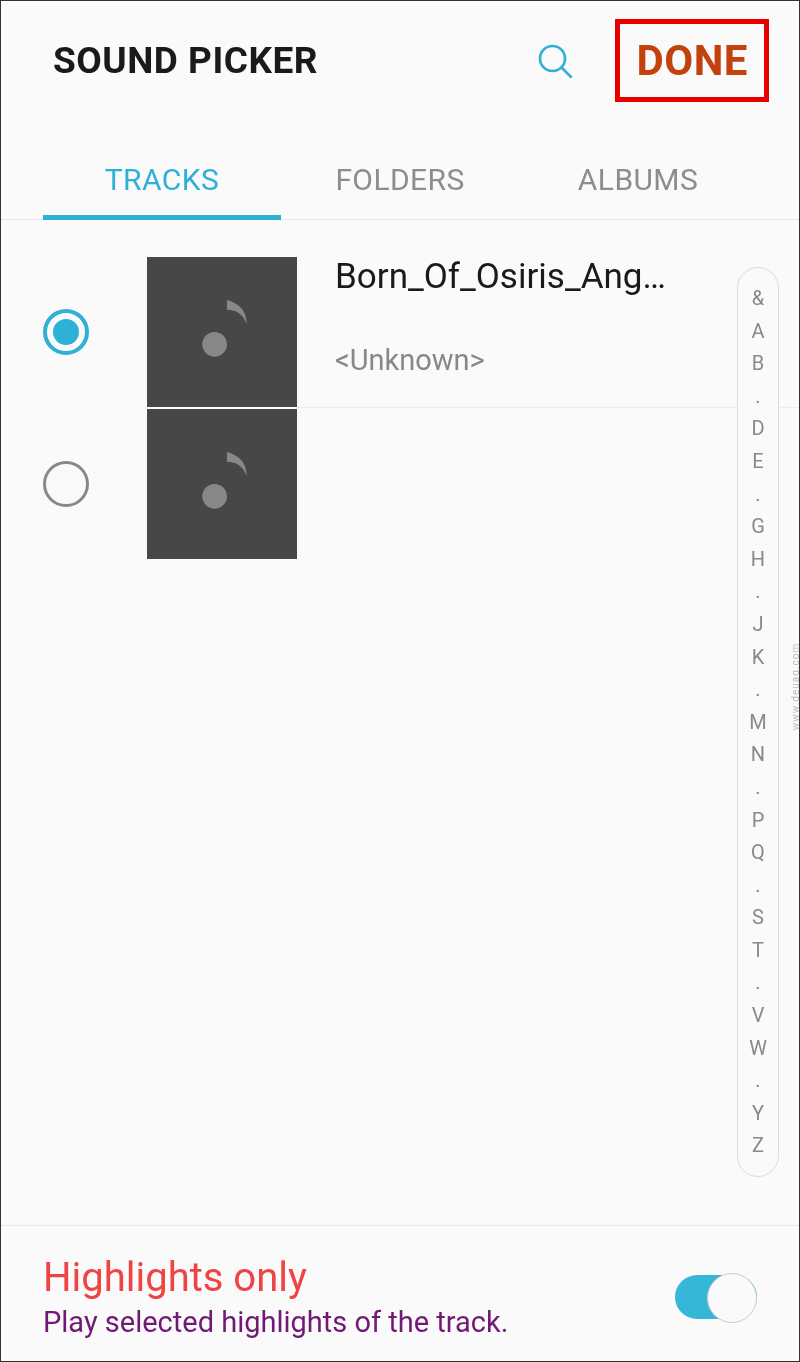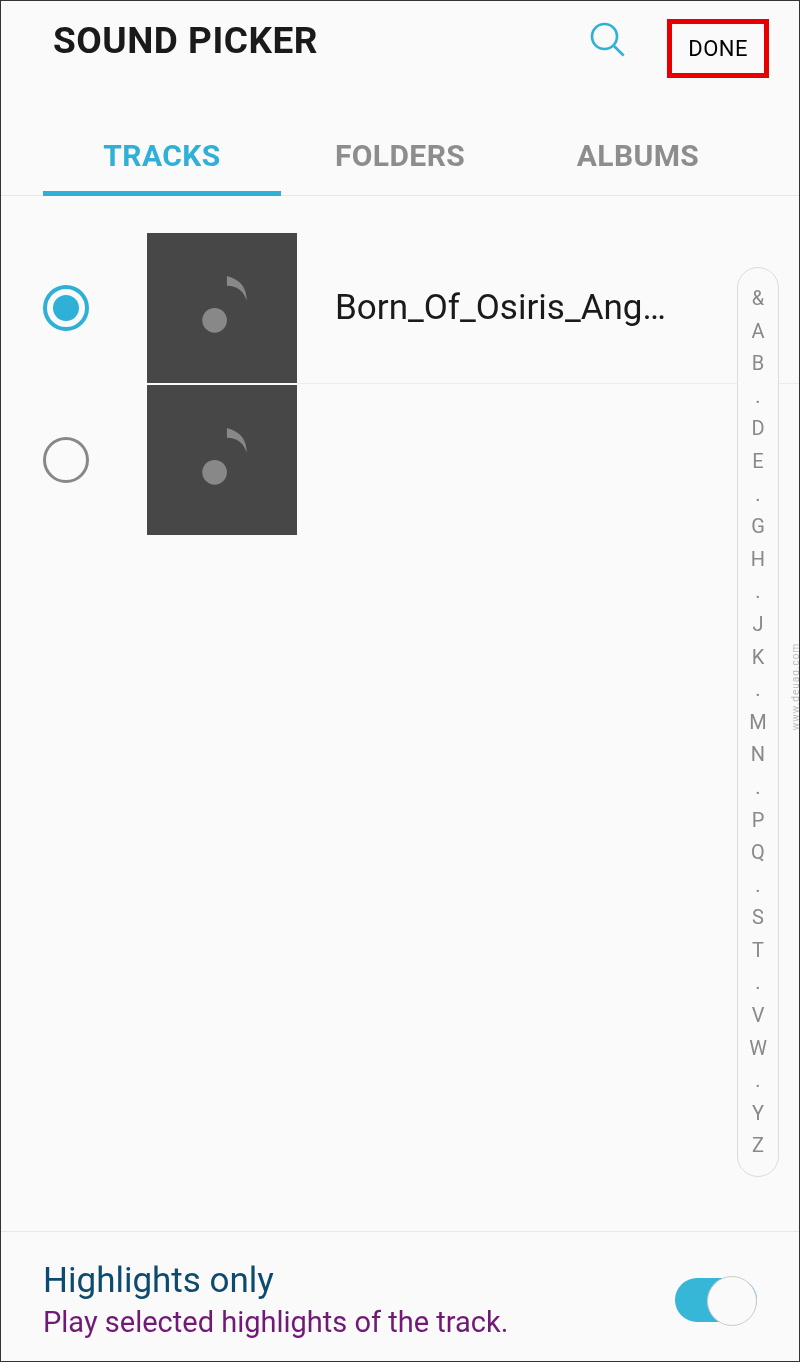--- a/index.html
+++ b/index.html
@@ -7,20 +7,21 @@
       width: 800px;
       height: 1362px;
       font-family: -apple-system, Roboto, "Segoe UI", Arial, sans-serif;
       background: #fafafa;
       border: 1px solid #333;
       position: relative;
       overflow: hidden;
     }
     .header {
       display: flex;
+      align-items: center;
       padding: 18px 30px 14px 52px;
       background: #fafafa;
     }
     .title {
       font-size: 37px;
       font-weight: 700;
       letter-spacing: 0.5px;
       color: #1a1a1a;
       flex: 1;
     }
@@ -28,37 +29,37 @@
       width: 40px;
       height: 40px;
       margin-right: 40px;
       color: #2eb0d7;
     }
     .done-wrapper {
       border: 5px solid #e80000;
       padding: 12px 16px;
     }
     .done {
-      font-size: 22px;
-      font-weight: 400;
-      color: #000000;
+      font-size: 42px;
+      font-weight: 700;
+      color: #c2410c;
       letter-spacing: 0.5px;
     }
     .tabs {
       display: flex;
       border-bottom: 1px solid #e7e7e7;
       padding: 0 42px;
       margin-top: 32px;
     }
     .tab {
       flex: 1;
       text-align: center;
       padding: 14px 0 22px 0;
       font-size: 30px;
-      font-weight: 700;
+      font-weight: 400;
       color: #8d8d8d;
       letter-spacing: 0.4px;
       position: relative;
     }
     .tab.active {
       color: #2eb0d7;
     }
     .tab.active::after {
       content: "";
       position: absolute;
@@ -108,21 +109,21 @@
     }
     .thumb svg { width: 60px; height: 74px; fill: #888; }
     .track-text {
       padding-left: 38px;
       flex: 1;
       min-width: 0;
       border-bottom: 1px solid #ececec;
       height: 100%;
       display: flex;
       flex-direction: column;
-      justify-content: center;
+      justify-content: flex-start;
       padding-right: 80px;
       gap: 40px;
     }
     .track-row:last-child .track-text { border-bottom: none; }
     .track-title {
       font-size: 35px;
       color: #1a1a1a;
       font-weight: 400;
       white-space: nowrap;
       overflow: hidden;
@@ -156,22 +157,22 @@
       position: absolute;
       left: 0; right: 0; bottom: 0;
       padding: 28px 42px 22px 42px;
       border-top: 1px solid #e8e8e8;
       display: flex;
       align-items: center;
       background: #fafafa;
     }
     .footer-text { flex: 1; }
     .footer-title {
-      font-size: 35px;
-      color: #0c4a6e;
+      font-size: 40px;
+      color: #ef4444;
     }
     .footer-sub {
       font-size: 29px;
       color: #701a75;
       margin-top: 4px;
     }
     .toggle {
       width: 82px;
       height: 44px;
       background: #37b7d8;
@@ -222,20 +223,21 @@
 <div class="list">
   <div class="track-row">
     <div class="radio checked"></div>
     <div class="thumb">
       <svg viewBox="0 0 24 30">
           <path d="M14 2 L14 20 A5 5 0 1 1 9 15 A5 5 0 0 1 14 20 M14 2 Q22 4 22 12 Q20 6 14 6 Z"></path>
         </svg>
     </div>
     <div class="track-text">
       <div class="track-title">Born_Of_Osiris_Ang…</div>
+      <div class="track-artist">&lt;Unknown&gt;</div>
     </div>
   </div>
   <div class="track-row">
     <div class="radio"></div>
     <div class="thumb">
       <svg viewBox="0 0 24 30">
           <path d="M14 2 L14 20 A5 5 0 1 1 9 15 A5 5 0 0 1 14 20 M14 2 Q22 4 22 12 Q20 6 14 6 Z"></path>
         </svg>
     </div>
   </div>

